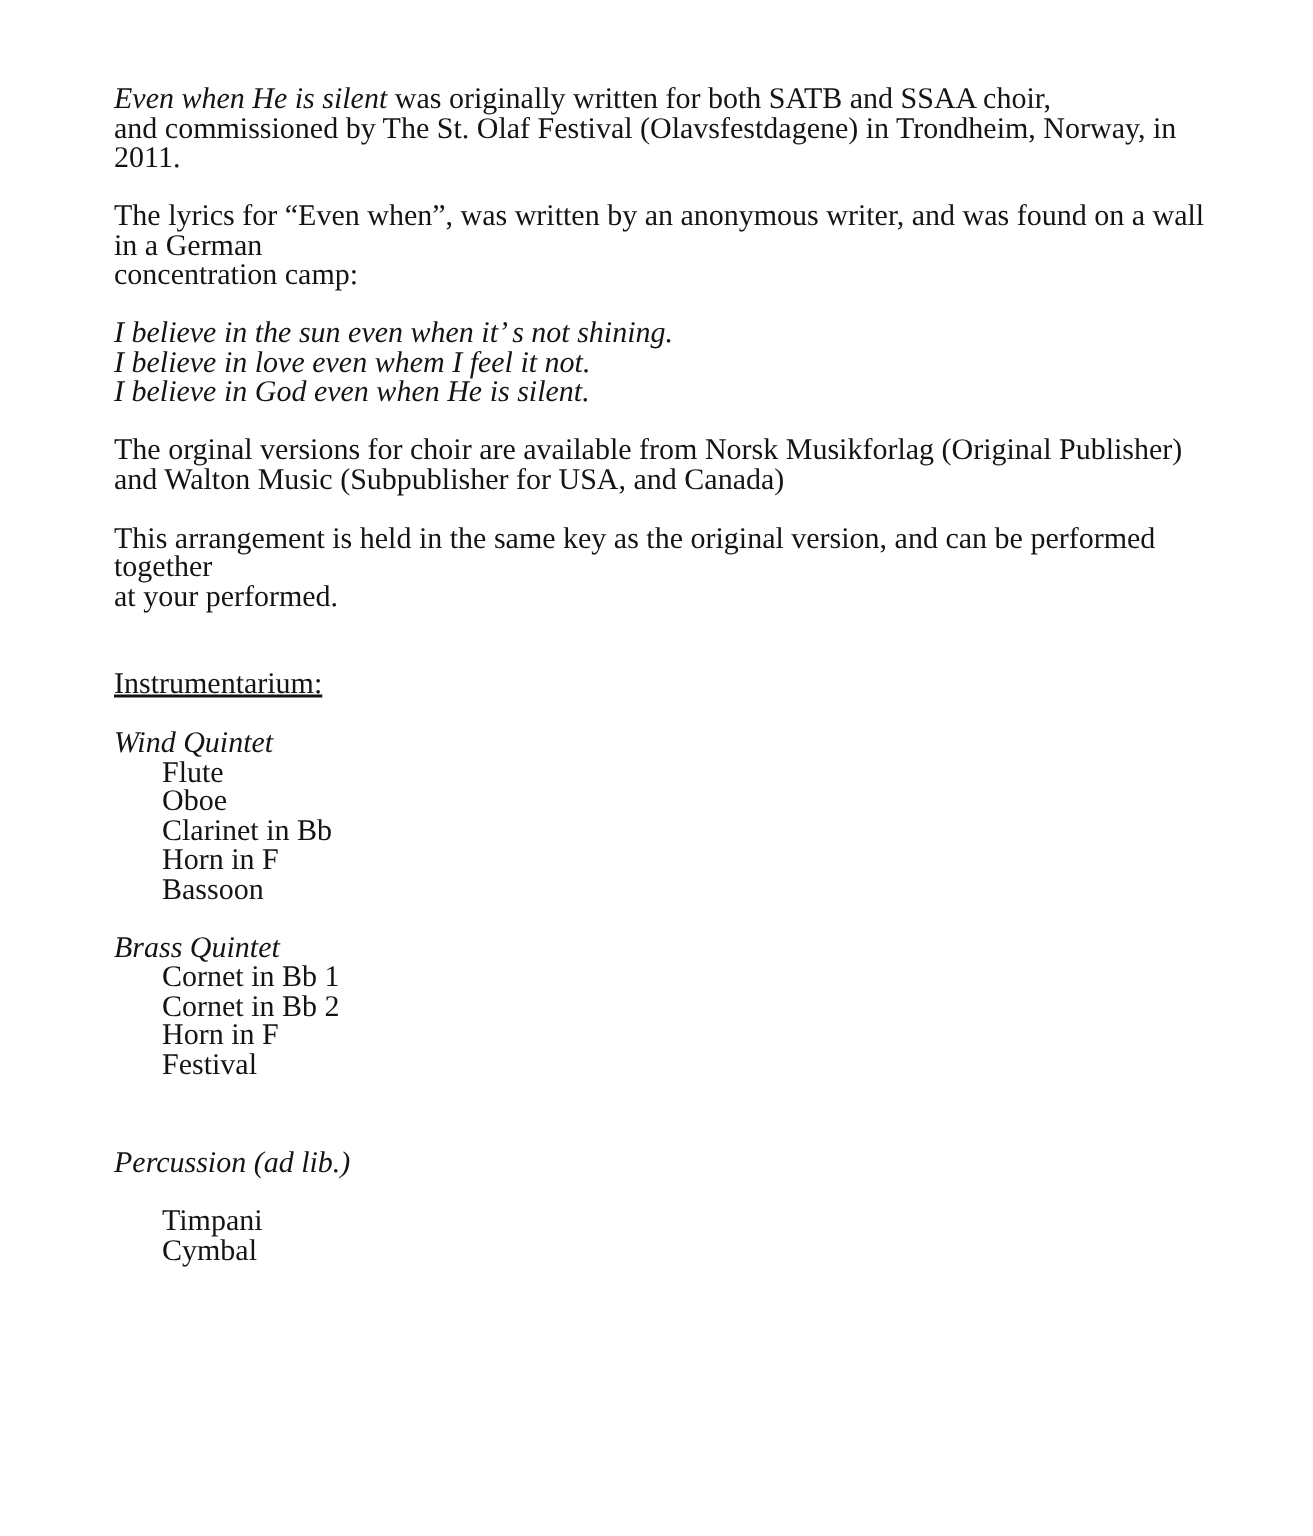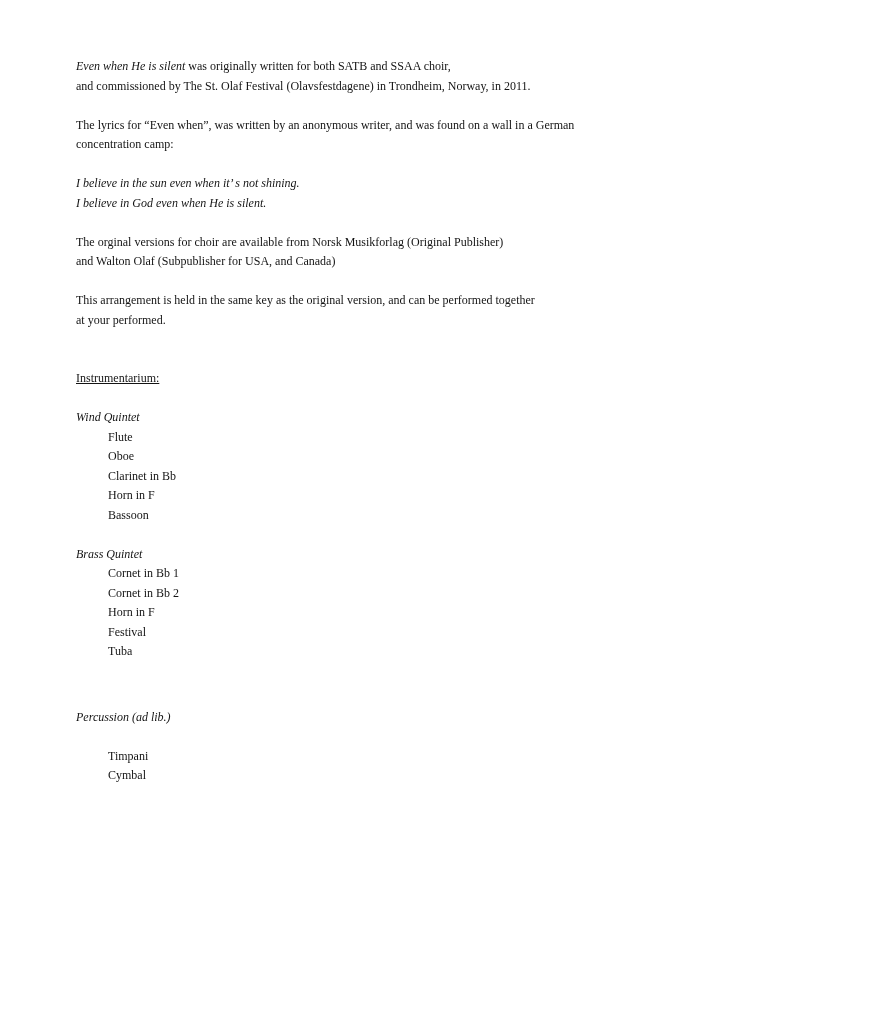--- a/index.html
+++ b/index.html
@@ -8,21 +8,21 @@
     width: 875px;
     height: 1024px;
     overflow: hidden;
   }
   .page {
     width: 875px;
     height: 1024px;
     background: #ffffff;
     color: #141414;
     font-family: "Liberation Serif", "DejaVu Serif", serif;
-    font-size: 12px;
+    font-size: 20px;
     line-height: 19.5px;
     padding: 57px 60px 0 76px;
     display: flow-root;
   }
   .para { margin-bottom: 19.5px; }
   .para.big-gap-after { margin-bottom: 39px; }
   .line { display: block; white-space: pre-wrap; }
   .italic { font-style: italic; }
   .heading-underline {
     text-decoration: underline;
@@ -43,26 +43,27 @@
     <span class="line">and commissioned by The St. Olaf Festival (Olavsfestdagene) in Trondheim, Norway, in 2011.</span>
   </div>
 
   <div class="para">
     <span class="line">The lyrics for “Even when”, was written by an anonymous writer, and was found on a wall in a German</span>
     <span class="line">concentration camp:</span>
   </div>
 
   <div class="para italic">
     <span class="line">I believe in the sun even when it’ s not shining.</span>
+    <span class="line">I believe in love even whem I feel it not.</span>
     <span class="line">I believe in God even when He is silent.</span>
   </div>
 
   <div class="para">
     <span class="line">The orginal versions for choir are available from Norsk Musikforlag (Original Publisher)</span>
-    <span class="line">and Walton Olaf (Subpublisher for USA, and Canada)</span>
+    <span class="line">and Walton Music (Subpublisher for USA, and Canada)</span>
   </div>
 
   <div class="para big-gap-after">
     <span class="line">This arrangement is held in the same key as the original version, and can be performed together</span>
     <span class="line">at your performed.</span>
   </div>
 
   <div class="heading-underline">Instrumentarium:</div>
 
   <div class="section">
@@ -73,21 +74,20 @@
     <span class="instrument">Horn in F</span>
     <span class="instrument">Bassoon</span>
   </div>
 
   <div class="section">
     <span class="section-name">Brass Quintet</span>
     <span class="instrument">Cornet in Bb 1</span>
     <span class="instrument">Cornet in Bb 2</span>
     <span class="instrument">Horn in F</span>
     <span class="instrument">Festival</span>
-    <span class="instrument">Tuba</span>
   </div>
 
   <div class="section">
     <span class="section-name gap-after">Percussion (ad lib.)</span>
     <span class="instrument">Timpani</span>
     <span class="instrument">Cymbal</span>
   </div>
 
 </div>
 

